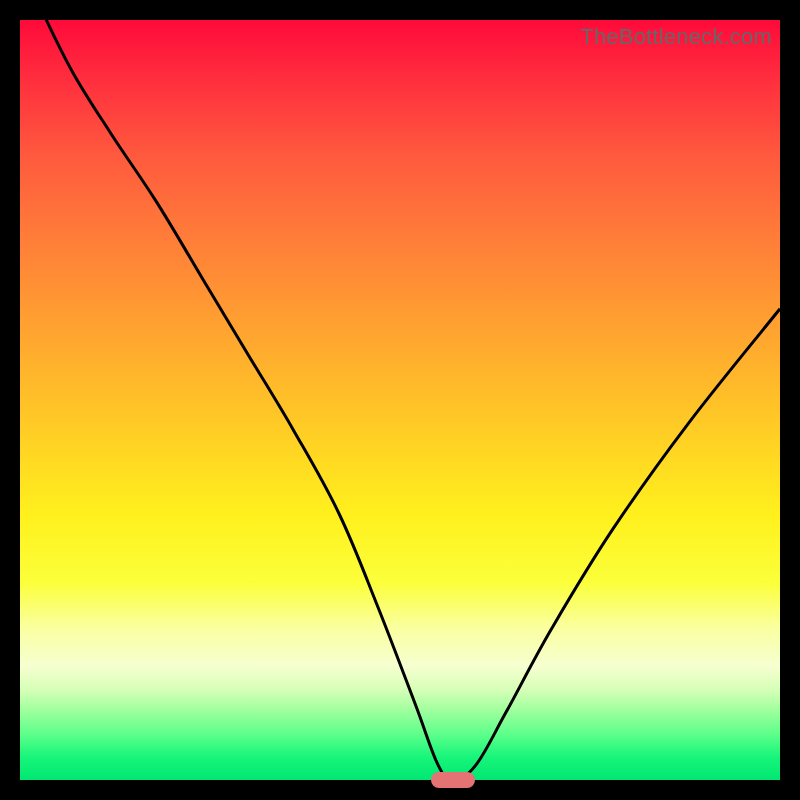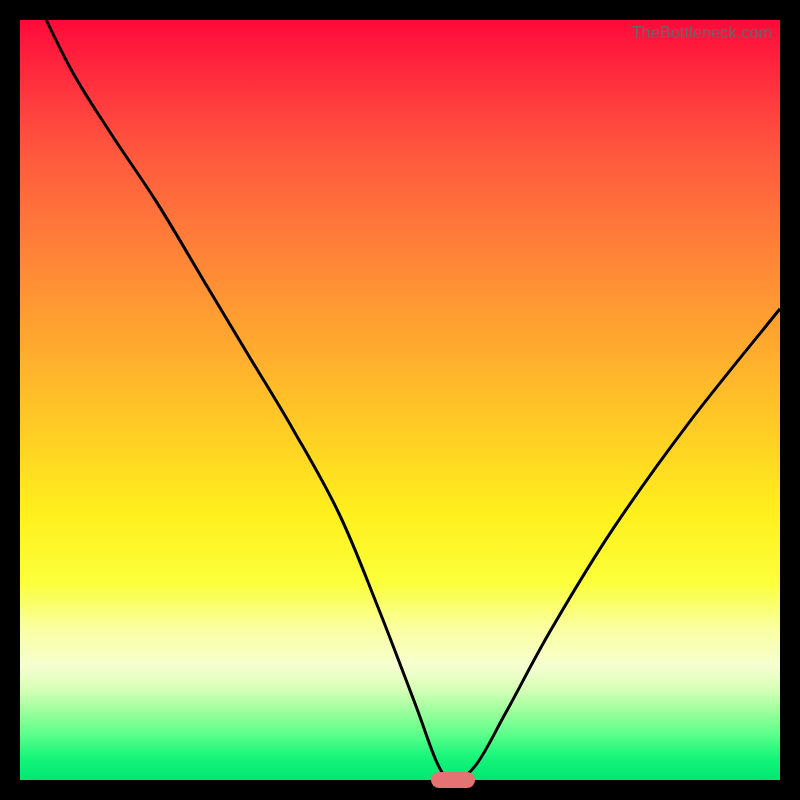--- a/index.html
+++ b/index.html
@@ -42,21 +42,21 @@
       #5cff8a 94%,
       #17f57a 97%,
       #00e772 100%
     );
   }
   .watermark {
     position: absolute;
     top: 4px;
     right: 8px;
     color: #676767;
-    font-size: 16px;
+    font-size: 22px;
     letter-spacing: 0.2px;
     font-weight: 500;
     user-select: none;
   }
   svg.curve {
     position: absolute;
     left: 0;
     top: 0;
     width: 760px;
     height: 760px;

